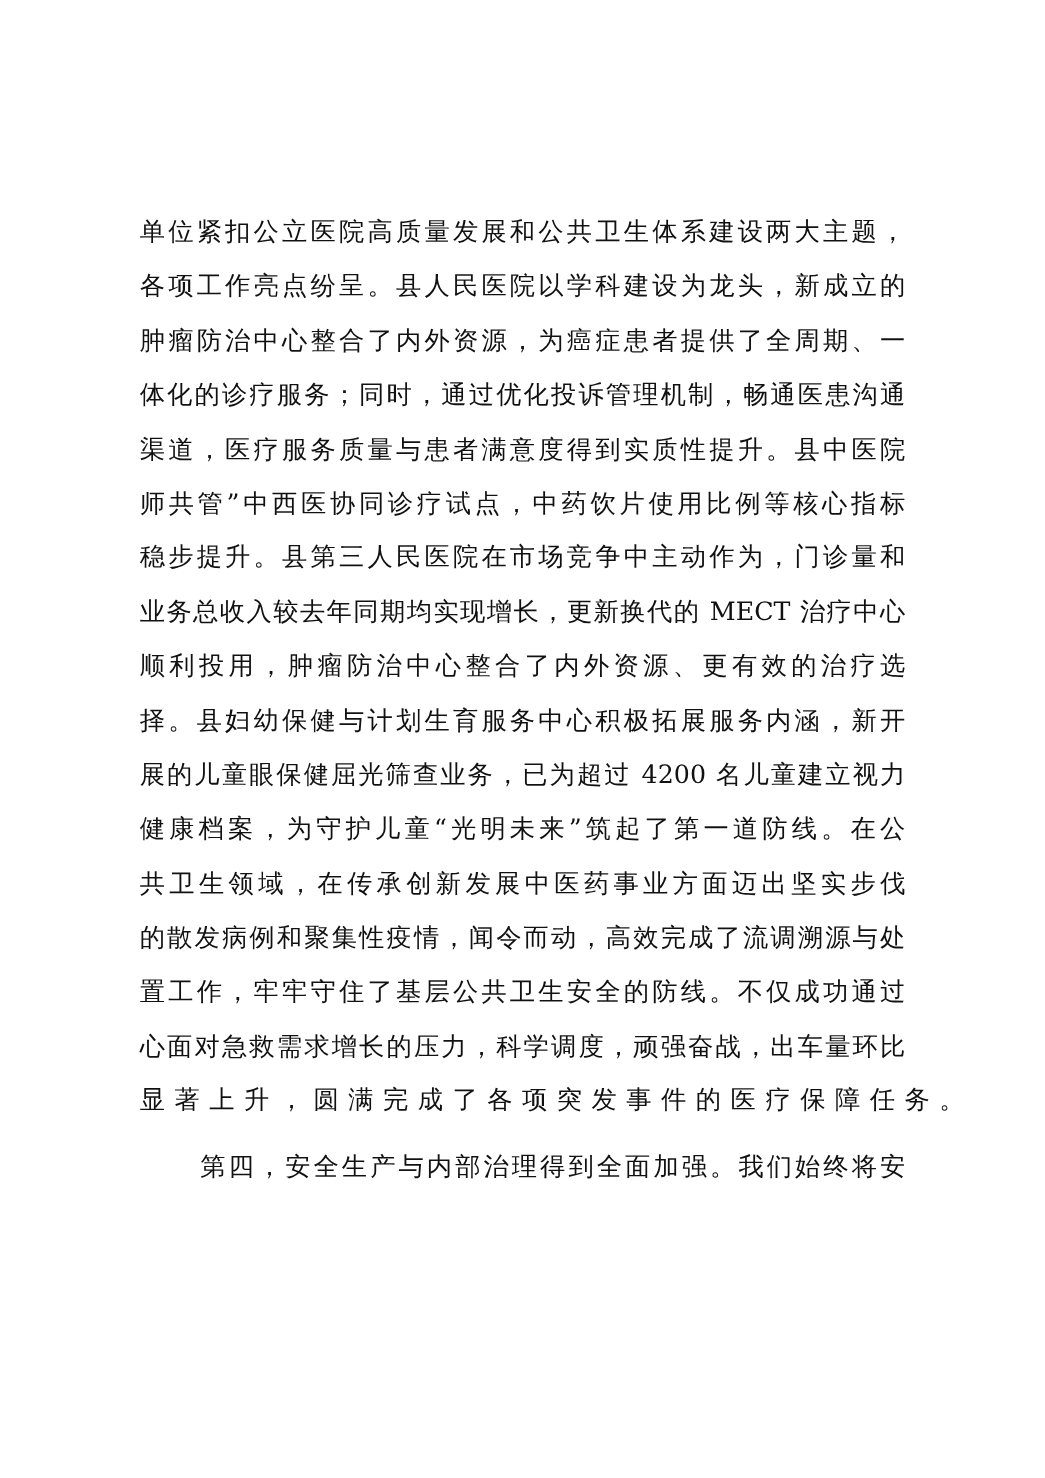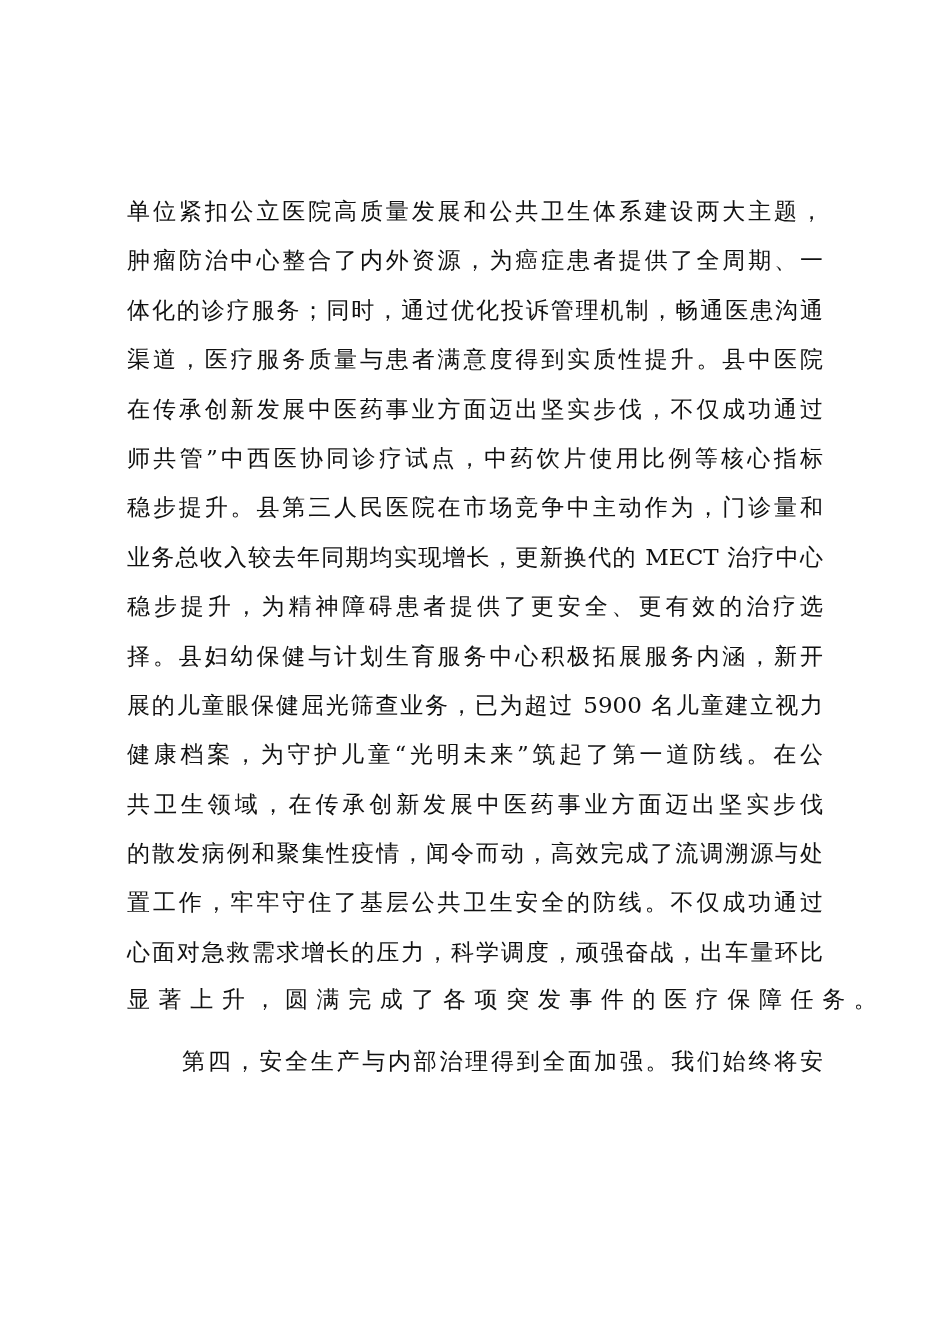--- a/index.html
+++ b/index.html
@@ -52,30 +52,30 @@
       width: 641px;
     }
   </style>
 </head>
 <body>
 
 <div class="page">
   <div class="text-block">
     <div class="paragraph">
       <div class="line">单位紧扣公立医院高质量发展和公共卫生体系建设两大主题，</div>
+      <div class="line">各项工作亮点纷呈。县人民医院以学科建设为龙头，新成立的</div>
       <div class="line">肿瘤防治中心整合了内外资源，为癌症患者提供了全周期、一</div>
       <div class="line">体化的诊疗服务；同时，通过优化投诉管理机制，畅通医患沟通</div>
       <div class="line">渠道，医疗服务质量与患者满意度得到实质性提升。县中医院</div>
-      <div class="line">在传承创新发展中医药事业方面迈出坚实步伐，不仅成功通过</div>
       <div class="line">师共管”中西医协同诊疗试点，中药饮片使用比例等核心指标</div>
       <div class="line">稳步提升。县第三人民医院在市场竞争中主动作为，门诊量和</div>
       <div class="line">业务总收入较去年同期均实现增长，更新换代的 MECT 治疗中心</div>
-      <div class="line">稳步提升，为精神障碍患者提供了更安全、更有效的治疗选</div>
+      <div class="line">顺利投用，肿瘤防治中心整合了内外资源、更有效的治疗选</div>
       <div class="line">择。县妇幼保健与计划生育服务中心积极拓展服务内涵，新开</div>
-      <div class="line">展的儿童眼保健屈光筛查业务，已为超过 5900 名儿童建立视力</div>
+      <div class="line">展的儿童眼保健屈光筛查业务，已为超过 4200 名儿童建立视力</div>
       <div class="line">健康档案，为守护儿童“光明未来”筑起了第一道防线。在公</div>
       <div class="line">共卫生领域，在传承创新发展中医药事业方面迈出坚实步伐</div>
       <div class="line">的散发病例和聚集性疫情，闻令而动，高效完成了流调溯源与处</div>
       <div class="line">置工作，牢牢守住了基层公共卫生安全的防线。不仅成功通过</div>
       <div class="line">心面对急救需求增长的压力，科学调度，顽强奋战，出车量环比</div>
       <div class="line last">显著上升，圆满完成了各项突发事件的医疗保障任务。</div>
     </div>
     <div class="paragraph">
       <div class="line indent">第四，安全生产与内部治理得到全面加强。我们始终将安</div>
     </div>

